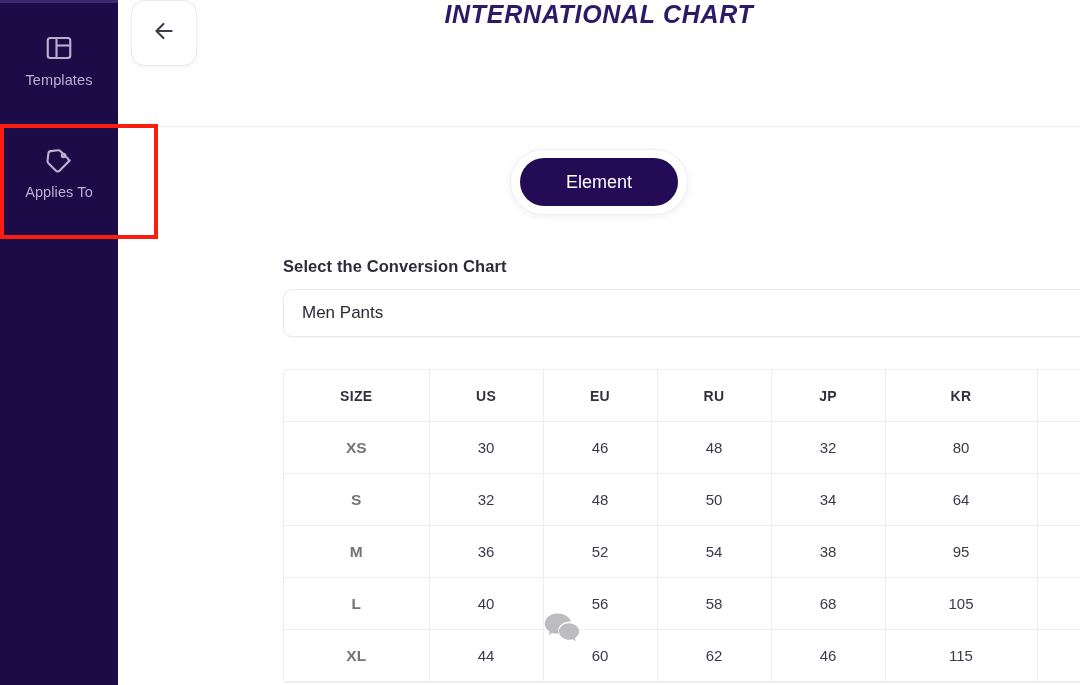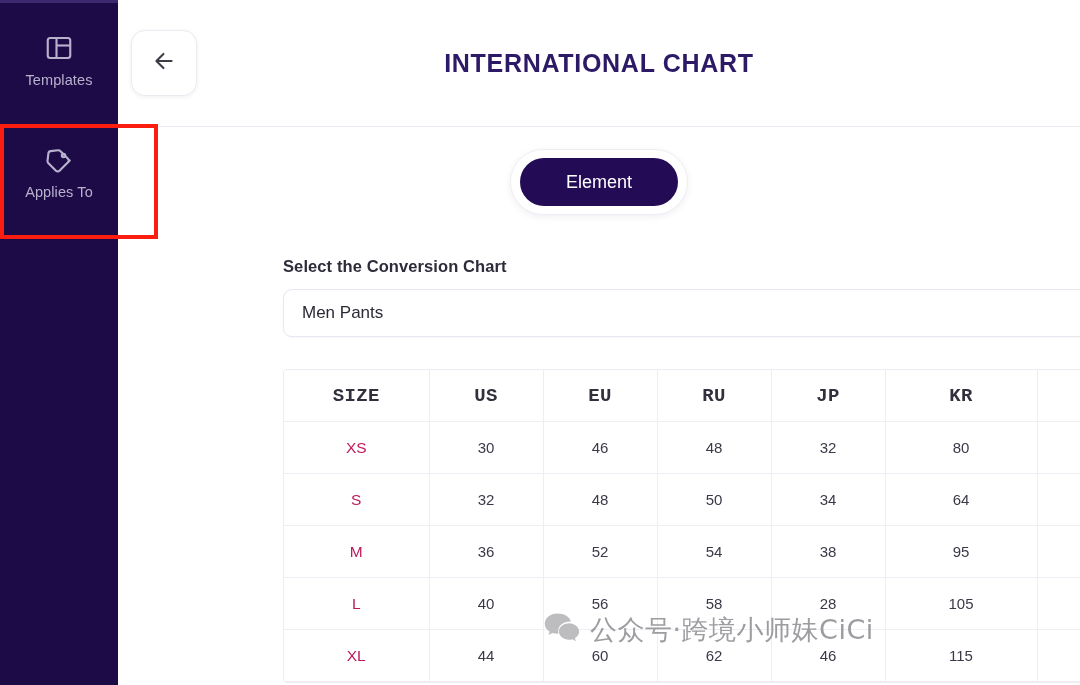--- a/index.html
+++ b/index.html
@@ -93,22 +93,22 @@
     background: #ffffff;
     overflow: hidden;
   }
 
   .topbar {
     position: relative;
     height: 127px;
     box-sizing: border-box;
     border-bottom: 1px solid #eceaf2;
     display: flex;
-    align-items: center;
     padding-left: 13px;
+    font-style: italic;
   }
   .back-button {
     width: 64px;
     height: 64px;
     border-radius: 14px;
     background: #ffffff;
     border: 1px solid #eceaf0;
     box-shadow: 0 1px 4px rgba(40,30,80,0.07);
     display: flex;
     align-items: center;
@@ -214,31 +214,30 @@
     border-bottom: 1px solid #efedf3;
     text-align: center;
     height: 51px;
     font-size: 15px;
     color: #3b3947;
     font-weight: normal;
     padding: 0;
   }
   table.size-table th {
     font-weight: bold;
-    font-size: 19px;
+    font-size: 14px;
     color: #33303e;
     letter-spacing: 0.3px;
-    font-family: Liberation Mono, monospace;
   }
   table.size-table th:last-child,
   table.size-table td:last-child { border-right: none; }
   table.size-table td.size-cell {
-    font-weight: normal;
+    font-weight: bold;
     font-size: 15.5px;
-    color: #be185d;
+    color: #737373;
   }
   col.c-size { width: 145px; }
   col.c-std  { width: 114px; }
   col.c-kr   { width: 152px; }
   col.c-uk   { width: 116px; }
 
   
   .watermark {
     position: absolute;
     left: 543px;
@@ -364,21 +363,21 @@
             <td>54</td>
             <td>38</td>
             <td>95</td>
             <td>36</td>
           </tr>
           <tr>
             <td class="size-cell">L</td>
             <td>40</td>
             <td>56</td>
             <td>58</td>
-            <td>28</td>
+            <td>68</td>
             <td>105</td>
             <td>40</td>
           </tr>
           <tr>
             <td class="size-cell">XL</td>
             <td>44</td>
             <td>60</td>
             <td>62</td>
             <td>46</td>
             <td>115</td>
@@ -392,16 +391,15 @@
 
   <div class="annotation-box"></div>
 
   <div class="watermark">
     <span class="wechat-icon">
       <svg viewBox="0 0 30 26" width="38" height="32" fill="currentColor">
         <path d="M11.2 1.2C5.6 1.2 1 4.9 1 9.5c0 2.6 1.5 4.9 3.9 6.4l-.9 2.8 3.3-1.7c1.2.4 2.5.6 3.9.6.3 0 .7 0 1-.1-.2-.6-.3-1.3-.3-2 0-4.3 4.2-7.8 9.4-7.8.3 0 .7 0 1 .1C21.4 4 16.8 1.2 11.2 1.2z"></path>
         <path d="M28.9 15.9c0-3.7-3.7-6.7-8.2-6.7s-8.2 3-8.2 6.7 3.7 6.7 8.2 6.7c1 0 1.9-.1 2.8-.4l2.8 1.5-.8-2.4c2.1-1.2 3.4-3.2 3.4-5.4z"></path>
       </svg>
     </span>
-    <span class="wm-text">公众号·跨境小师妹CiCi</span>
   </div>
 
 </div>
 
 </body></html>

